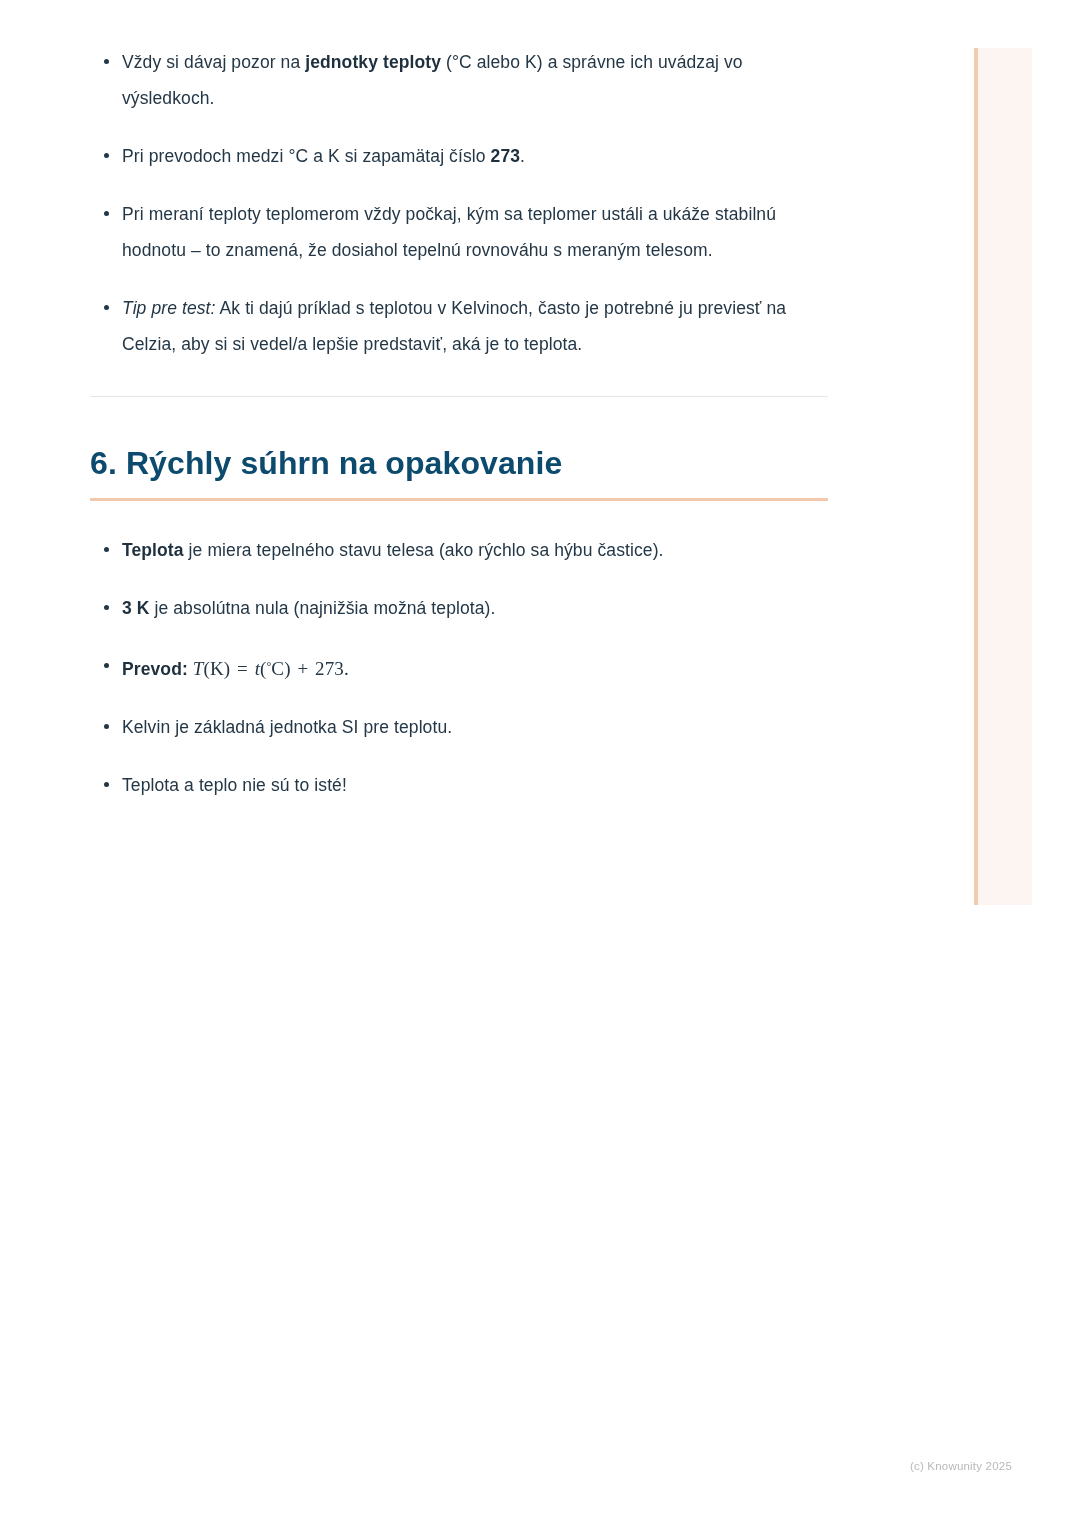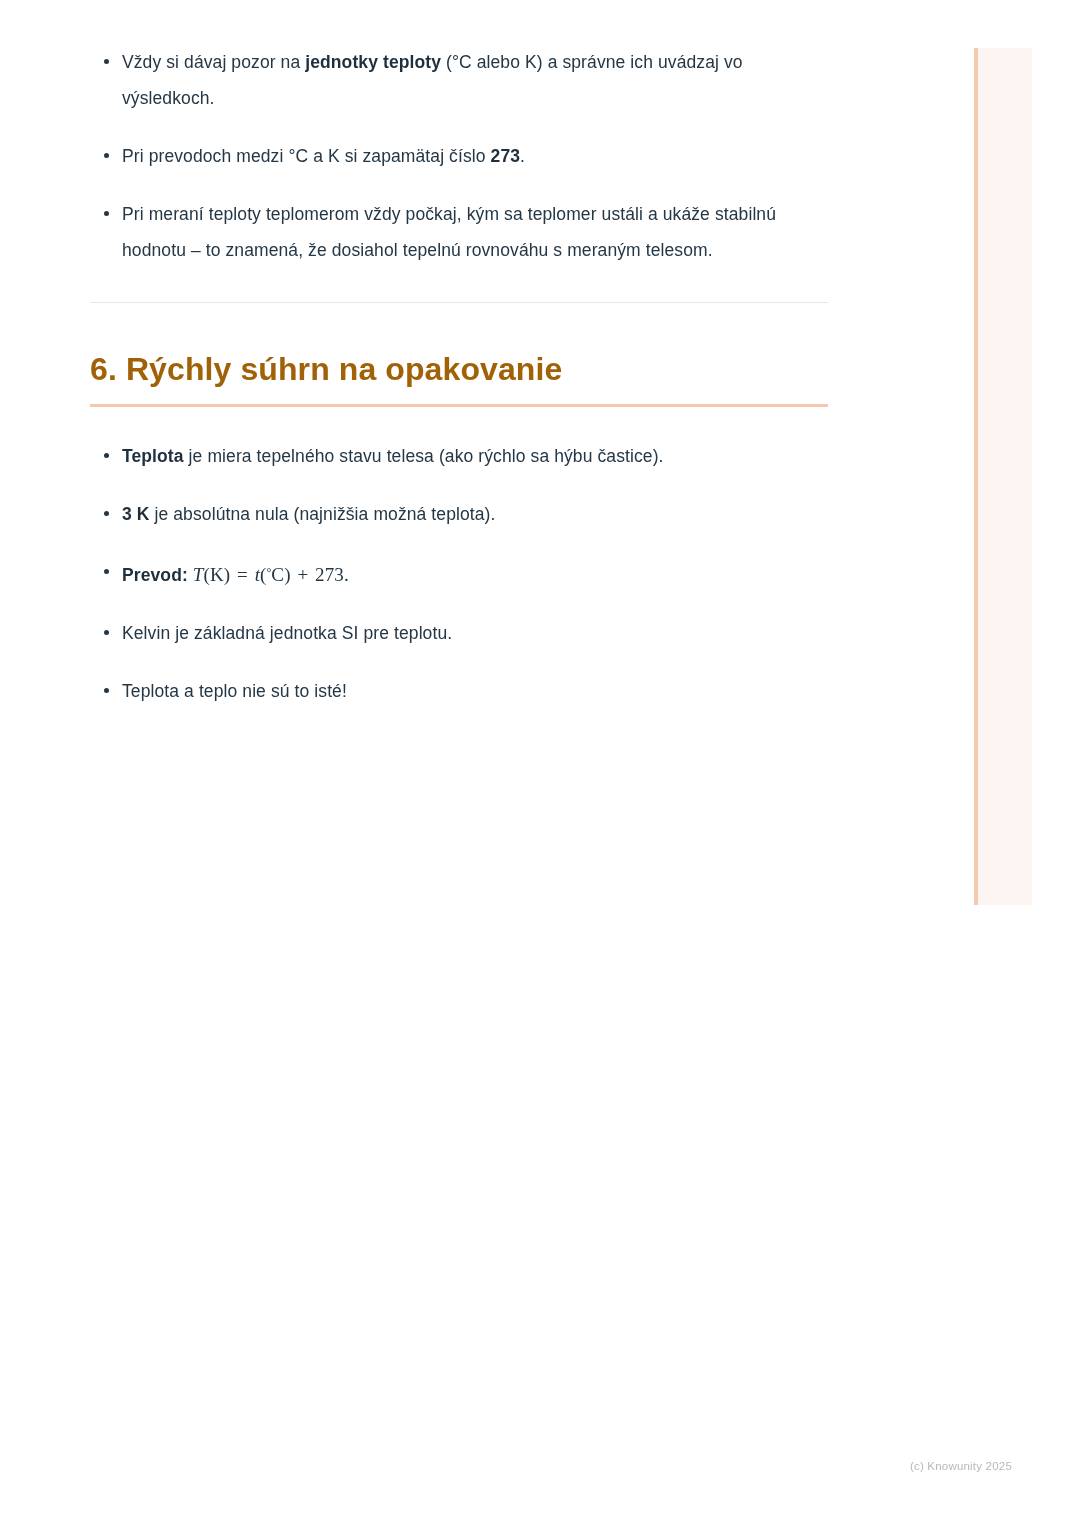--- a/index.html
+++ b/index.html
@@ -81,21 +81,21 @@
   .rule-top {
     height: 1px;
     background: #e6e6e6;
     margin-top: 34px;
     margin-bottom: 0;
   }
 
   .section-heading {
     font-size: 32px;
     font-weight: bold;
-    color: #a16207;
+    color: #0c4a6e;
     margin: 47px 0 8px 0;
     letter-spacing: 0.1px;
     line-height: 1.2;
   }
 
   .rule-under-heading {
     height: 3px;
     background: #f4c9ab;
     margin-top: 16px;
     margin-bottom: 31px;
@@ -133,20 +133,21 @@
 <div class="page">
 
   <div class="side-band"></div>
 
   <div class="content">
 
     <ul class="bullets" id="top-notes-list">
         <li><span>Vždy si dávaj pozor na </span><b>jednotky teploty</b><span> (°C alebo K) a správne ich uvádzaj vo výsledkoch.</span></li>
         <li><span>Pri prevodoch medzi °C a K si zapamätaj číslo </span><b>273</b><span>.</span></li>
         <li><span>Pri meraní teploty teplomerom vždy počkaj, kým sa teplomer ustáli a ukáže stabilnú hodnotu – to znamená, že dosiahol tepelnú rovnováhu s meraným telesom.</span></li>
+        <li><i>Tip pre test:</i><span> Ak ti dajú príklad s teplotou v Kelvinoch, často je potrebné ju previesť na Celzia, aby si si vedel/a lepšie predstaviť, aká je to teplota.</span></li>
       </ul>
 
     <div class="rule-top"></div>
 
     <h2 class="section-heading">6. Rýchly súhrn na opakovanie</h2>
 
     <div class="rule-under-heading"></div>
 
     <ul class="bullets" id="summary-list">
         <li><b>Teplota</b><span> je miera tepelného stavu telesa (ako rýchlo sa hýbu častice).</span></li>

